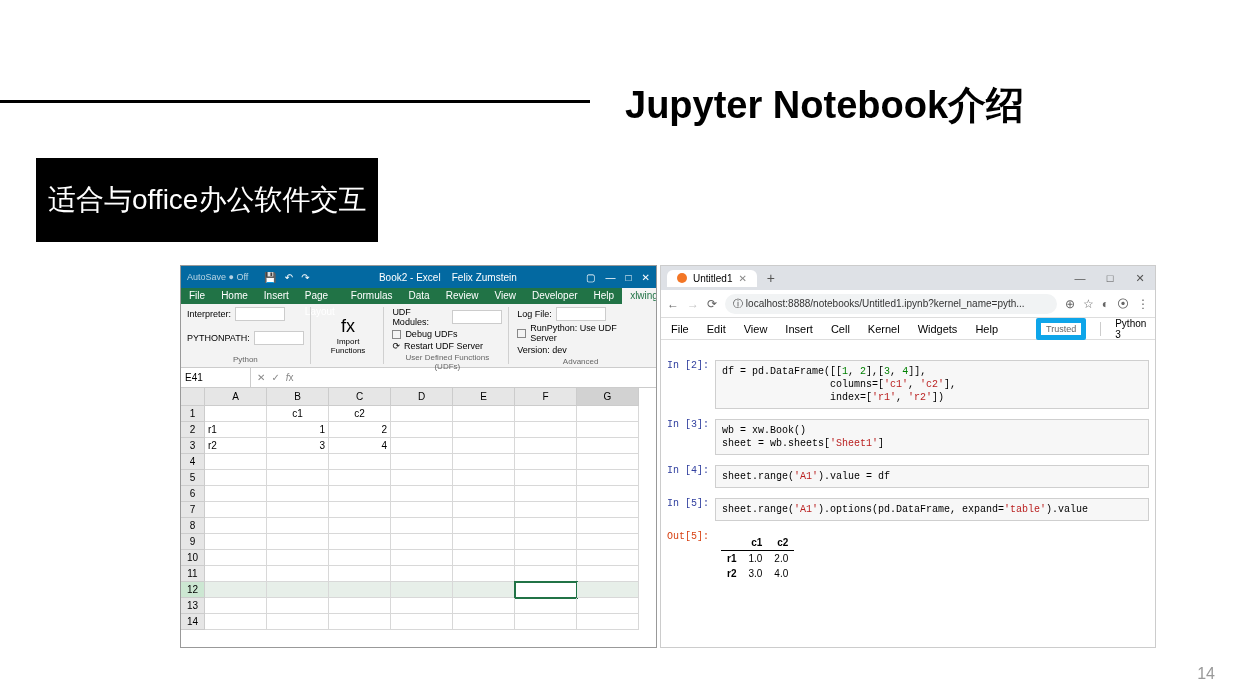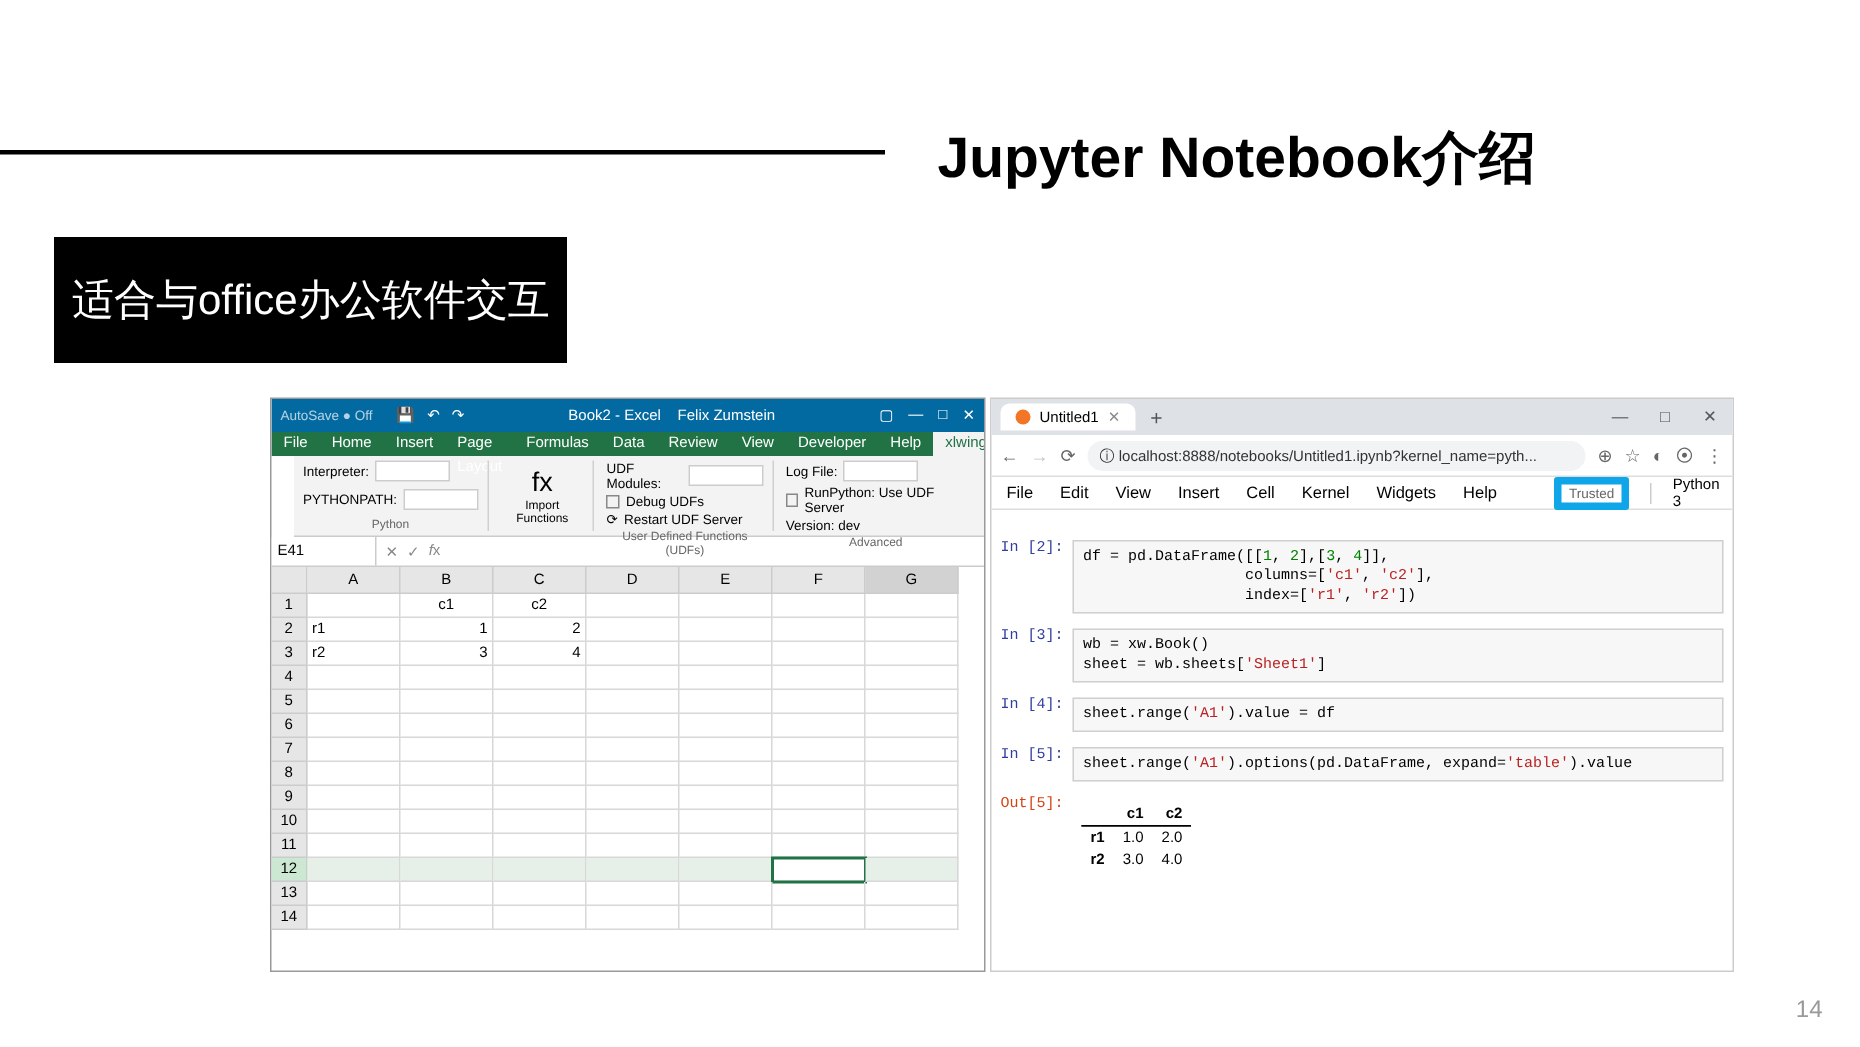--- a/index.html
+++ b/index.html
@@ -14,21 +14,21 @@
 
 .excel { position: absolute; top: 265px; left: 180px; width: 477px; height: 383px; border: 1px solid #999; font-size: 10px; background: #fff; overflow: hidden; }
 .excel-titlebar { height: 22px; background: #0369a1; color: #fff; display: flex; align-items: center; padding: 0 6px; gap: 10px; }
 .excel-titlebar .autosave { opacity: 0.7; font-size: 9px; }
 .excel-titlebar .ticons { display: flex; gap: 8px; margin-left: 6px; }
 .excel-titlebar .center { flex: 1; text-align: center; font-size: 10px; }
 .excel-titlebar .right { display: flex; gap: 10px; font-size: 10px; }
 .excel-ribbon { height: 16px; background: #217346; display: flex; }
 .excel-tab { color: #fff; padding: 0 8px; font-size: 10px; line-height: 16px; cursor: pointer; }
 .excel-tab.active { background: #f3f3f3; color: #217346; }
-.ribbon-body { height: 54px; background: #f3f3f3; border-bottom: 1px solid #ccc; display: flex; font-size: 9px; padding: 3px 6px; gap: 8px; margin-left: 15px; }
+.ribbon-body { height: 64px; background: #f3f3f3; border-bottom: 1px solid #ccc; display: flex; font-size: 9px; padding: 3px 6px; gap: 8px; }
 .ribbon-group { display: flex; flex-direction: column; justify-content: space-between; border-right: 1px solid #d0d0d0; padding-right: 6px; }
 .ribbon-group .glabel { text-align: center; font-size: 8px; color: #666; }
 .ribbon-row { display: flex; align-items: center; gap: 4px; margin-bottom: 2px; }
 .ribbon-input { width: 50px; height: 14px; border: 1px solid #ccc; background: #fff; font-size: 9px; }
 .chk { width: 9px; height: 9px; border: 1px solid #888; display: inline-block; }
 .name-box-bar { height: 20px; background: #fff; border-bottom: 1px solid #ccc; display: flex; align-items: center; font-size: 10px; }
 .name-box { width: 70px; border-right: 1px solid #ccc; padding: 0 4px; height: 100%; display: flex; align-items: center; }
 .fx-group { display: flex; align-items: center; gap: 6px; padding: 0 6px; color: #888; }
 .fx-input { flex: 1; }
 .sheet { display: flex; flex: 1; }

